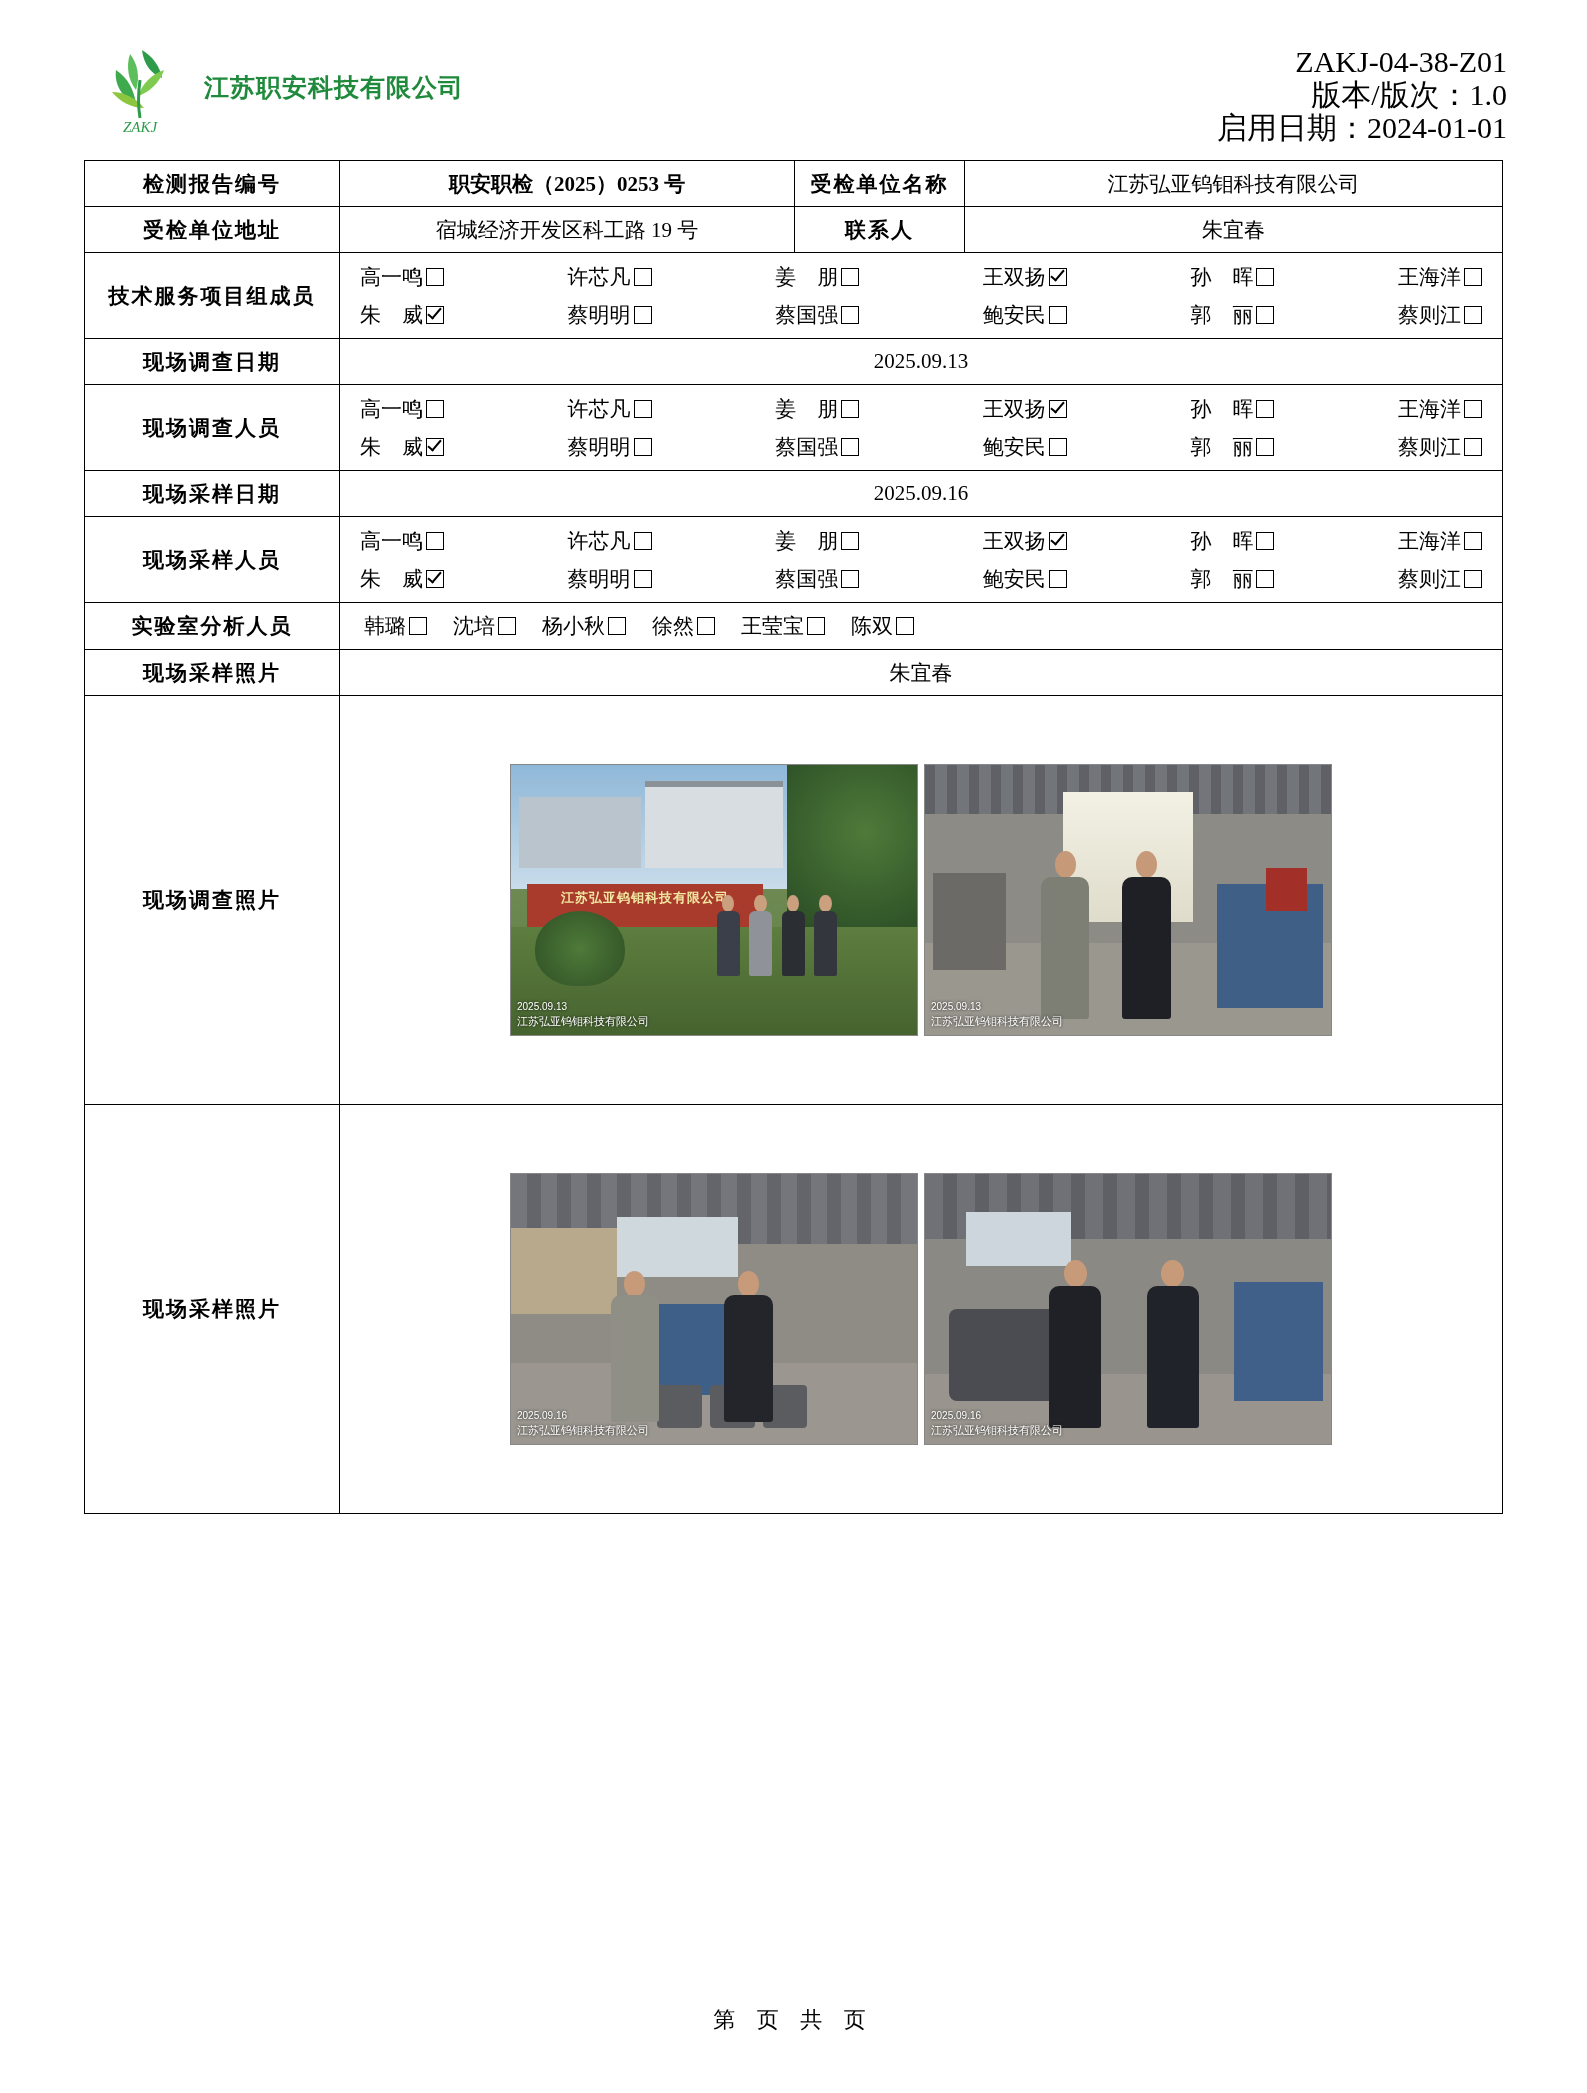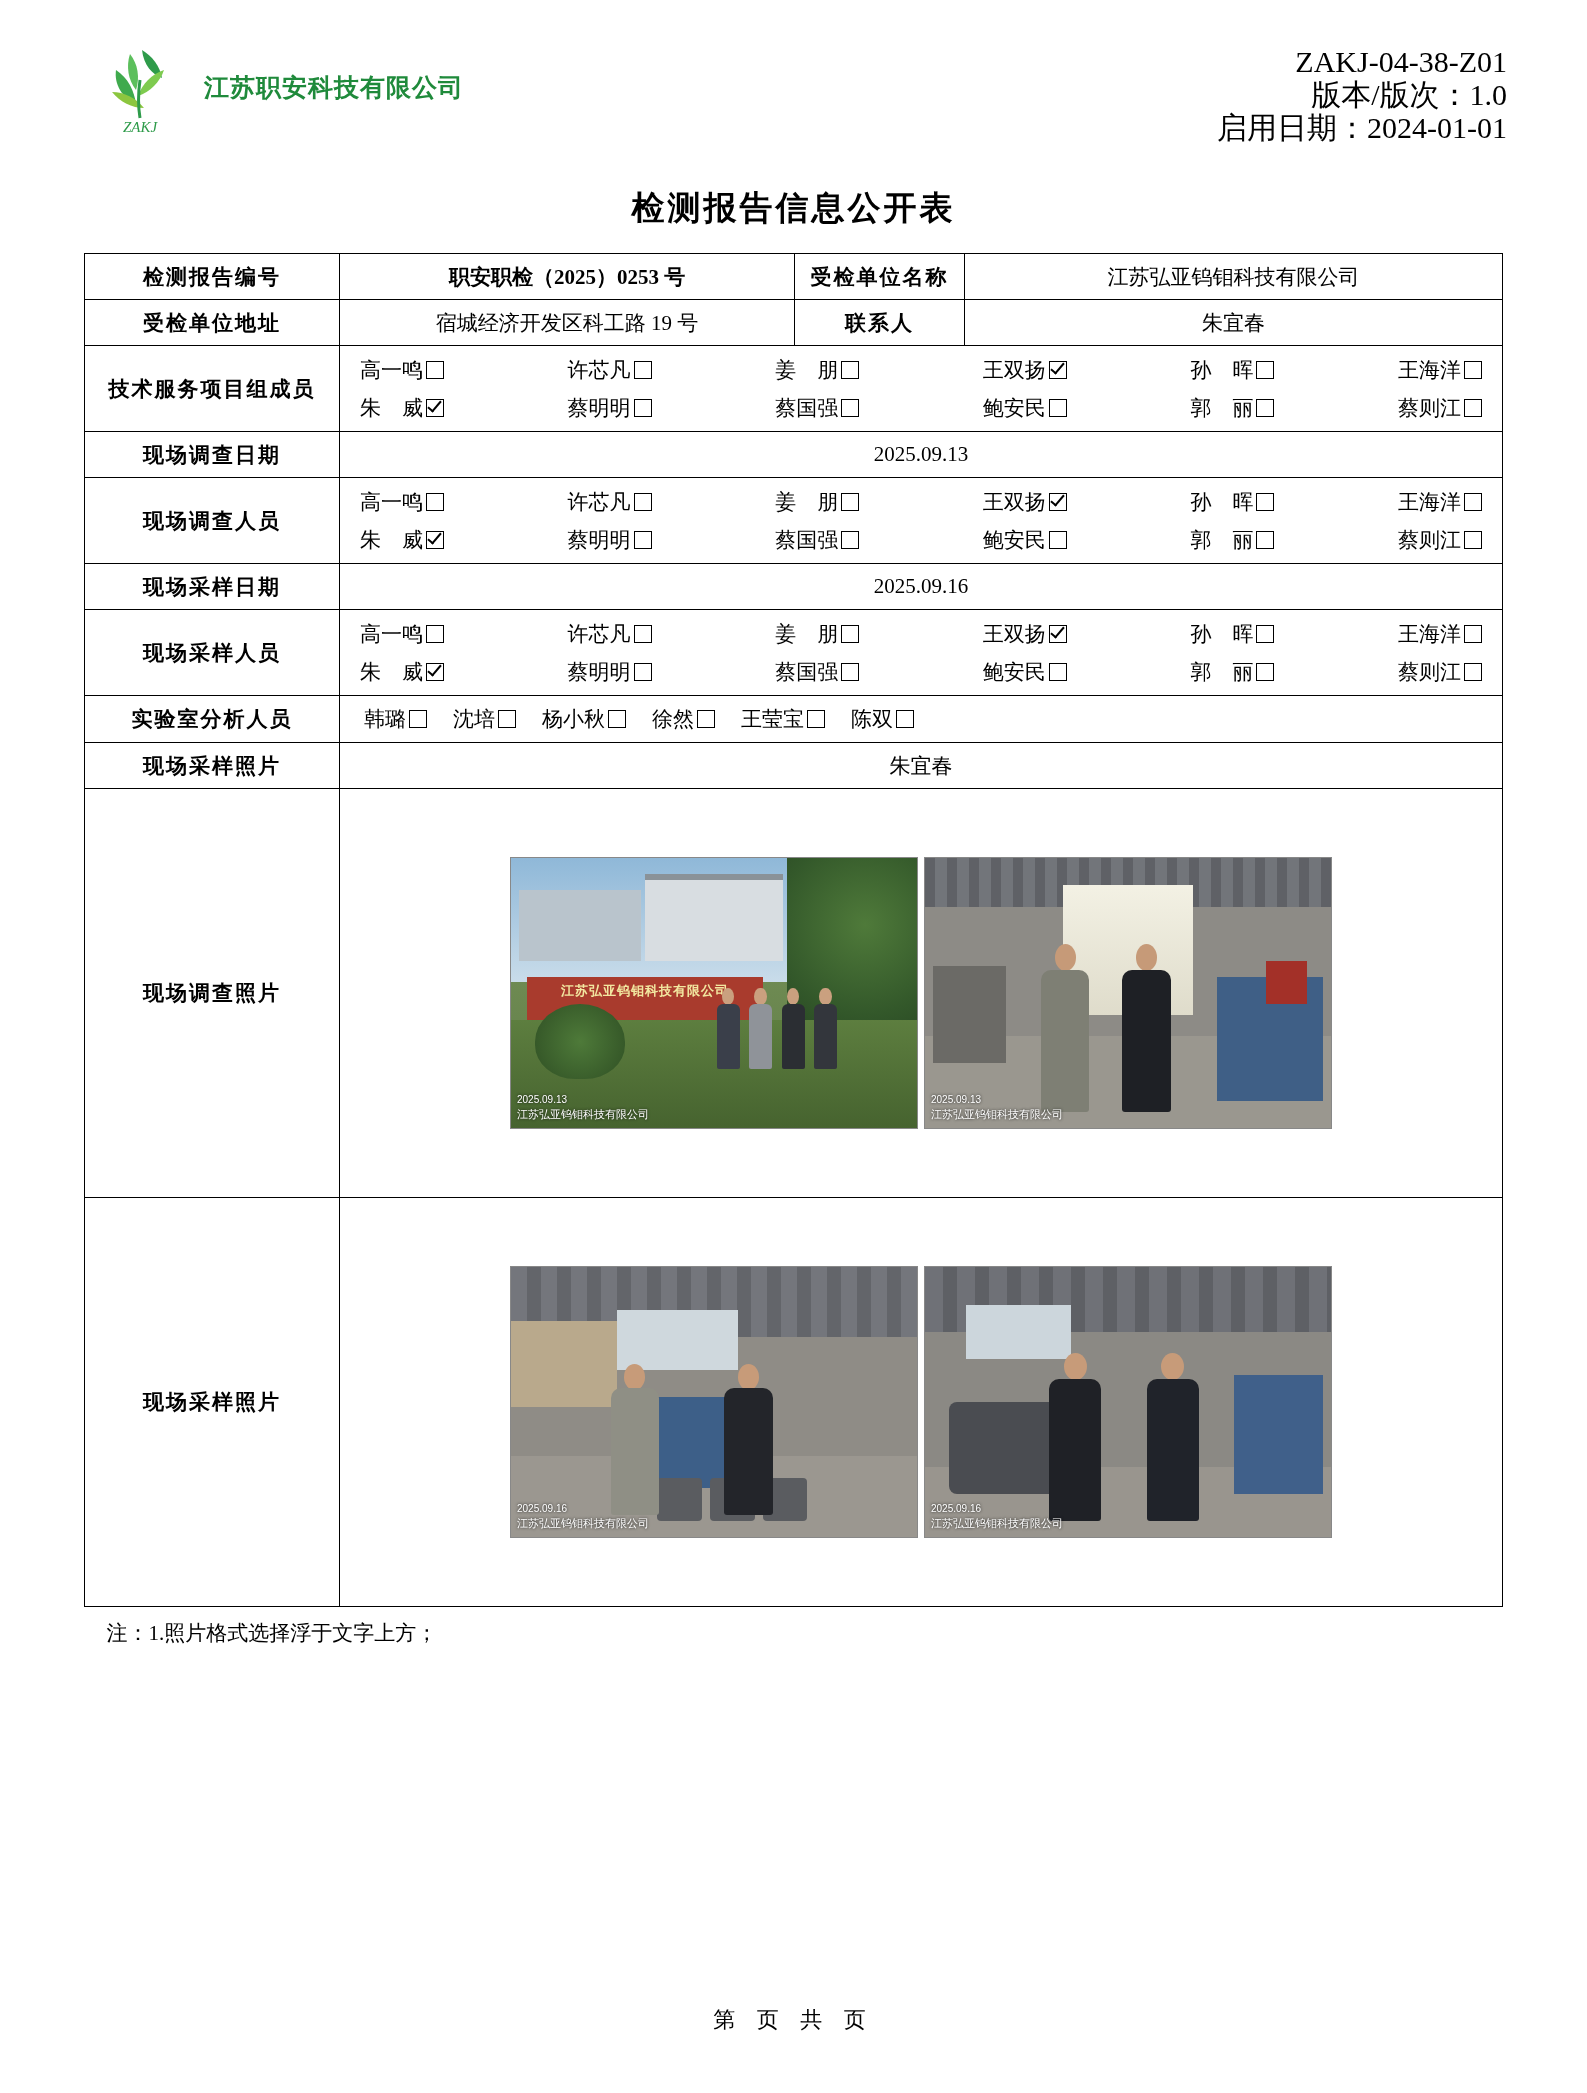--- a/index.html
+++ b/index.html
@@ -269,21 +269,20 @@
       </div>
       <div class="company-name">江苏职安科技有限公司</div>
     </div>
     <div class="header-right">
       <div>ZAKJ-04-38-Z01</div>
       <div>版本/版次：1.0</div>
       <div>启用日期：2024-01-01</div>
     </div>
   </div>
 
-  <div class="doc-title">检测报告信息公开表</div>
 
   <table class="main">
     <colgroup>
       <col style="width:255px">
       <col style="width:455px">
       <col style="width:170px">
       <col style="width:538px">
     </colgroup>
     <tbody>
       <tr class="rowh">
@@ -498,15 +497,14 @@
                 <div class="d">2025.09.16</div>
                 <div>江苏弘亚钨钼科技有限公司</div>
               </div>
             </div>
           </div>
         </td>
       </tr>
     </tbody>
   </table>
 
-  <div class="note">注：1.照片格式选择浮于文字上方；</div>
   <div class="footer">第  页 共   页</div>
 </div>
 
 </body></html>

